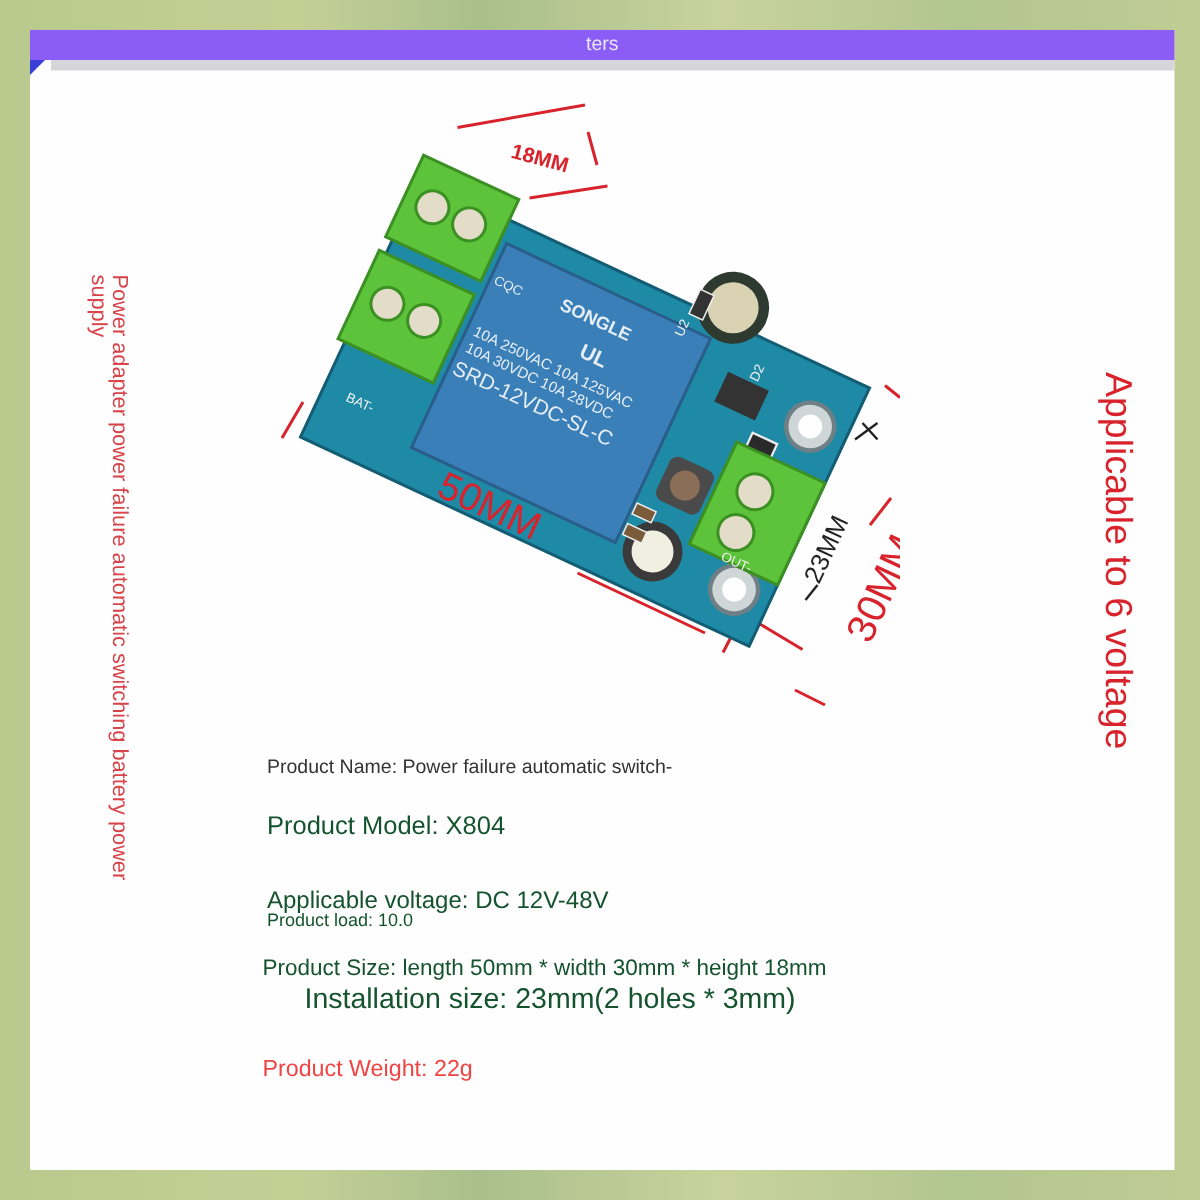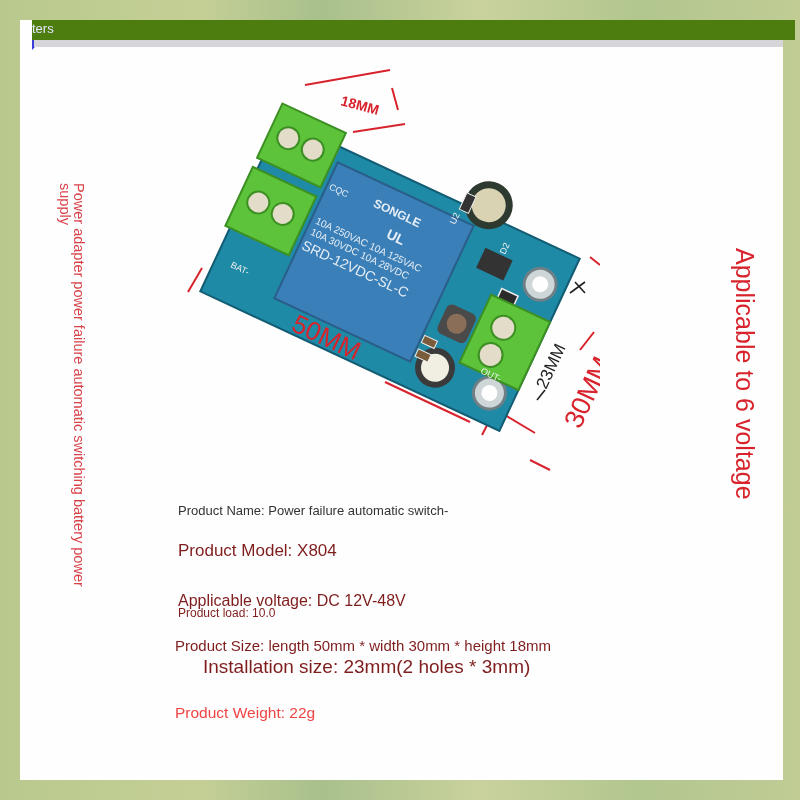--- a/index.html
+++ b/index.html
@@ -7,21 +7,21 @@
     width:800px; height:800px; position:relative; overflow:hidden;
     background: linear-gradient(90deg, #b9c98e 0%, #c4cf96 25%, #a9c08c 40%, #c9d29c 60%, #b2c68f 80%, #c0cc94 100%);
     font-family: "Liberation Sans", sans-serif;
   }
   .card {
     position:absolute; left:20px; top:20px; width:763px; height:760px;
     background:#fefefe;
   }
   .title-bar {
     position:absolute; left:0; top:0; width:763px; height:20px;
-    background:#4d7c0f; color:#e8e8ff; font-size:13px; text-align:left; line-height:18px;margin-left:12px;
+    background:#8b5cf6; color:#e8e8ff; font-size:13px; text-align:center; line-height:18px;
   }
   .title-bar .notch {
     position:absolute; left:0; top:20px; width:0; height:0;
     border-left:10px solid #3b3fd6; border-bottom:10px solid transparent;
   }
   .gray-strip {
     position:absolute; left:14px; top:20px; width:749px; height:7px;
     background:#d6d6da;
   }
   .side-left {
@@ -30,21 +30,21 @@
     writing-mode: vertical-rl; transform-origin:center;
   }
   .side-left span { display:block; }
   .side-right {
     position:absolute; left:719px; top:248px; width:40px; height:290px;
     color:#d8232c; font-size:25px; writing-mode: vertical-rl; white-space:nowrap;
   }
   .module {
     position:absolute; left:180px; top:60px; width:420px; height:420px;
   }
-  .spec { position:absolute; color:#7f1d1d; white-space:nowrap; }
+  .spec { position:absolute; color:#14532d; white-space:nowrap; }
   .spec-name { left:178px; top:505px; font-size:13px; line-height:11px; color:#333;text-align:right; }
   .spec-model { left:178px; top:541px; font-size:17px; }
   .spec-volt { left:178px; top:592px; font-size:16px; }
   .spec-load { left:178px; top:606px; font-size:12px; }
   .spec-size { left:175px; top:637px; font-size:15px;text-align:right; }
   .spec-install { left:175px; top:656px; font-size:19px;margin-left:28px; }
   .spec-weight { left:175px; top:704px; font-size:15.5px; color:#ef4444; }
 </style>
 </head>
 <body>

